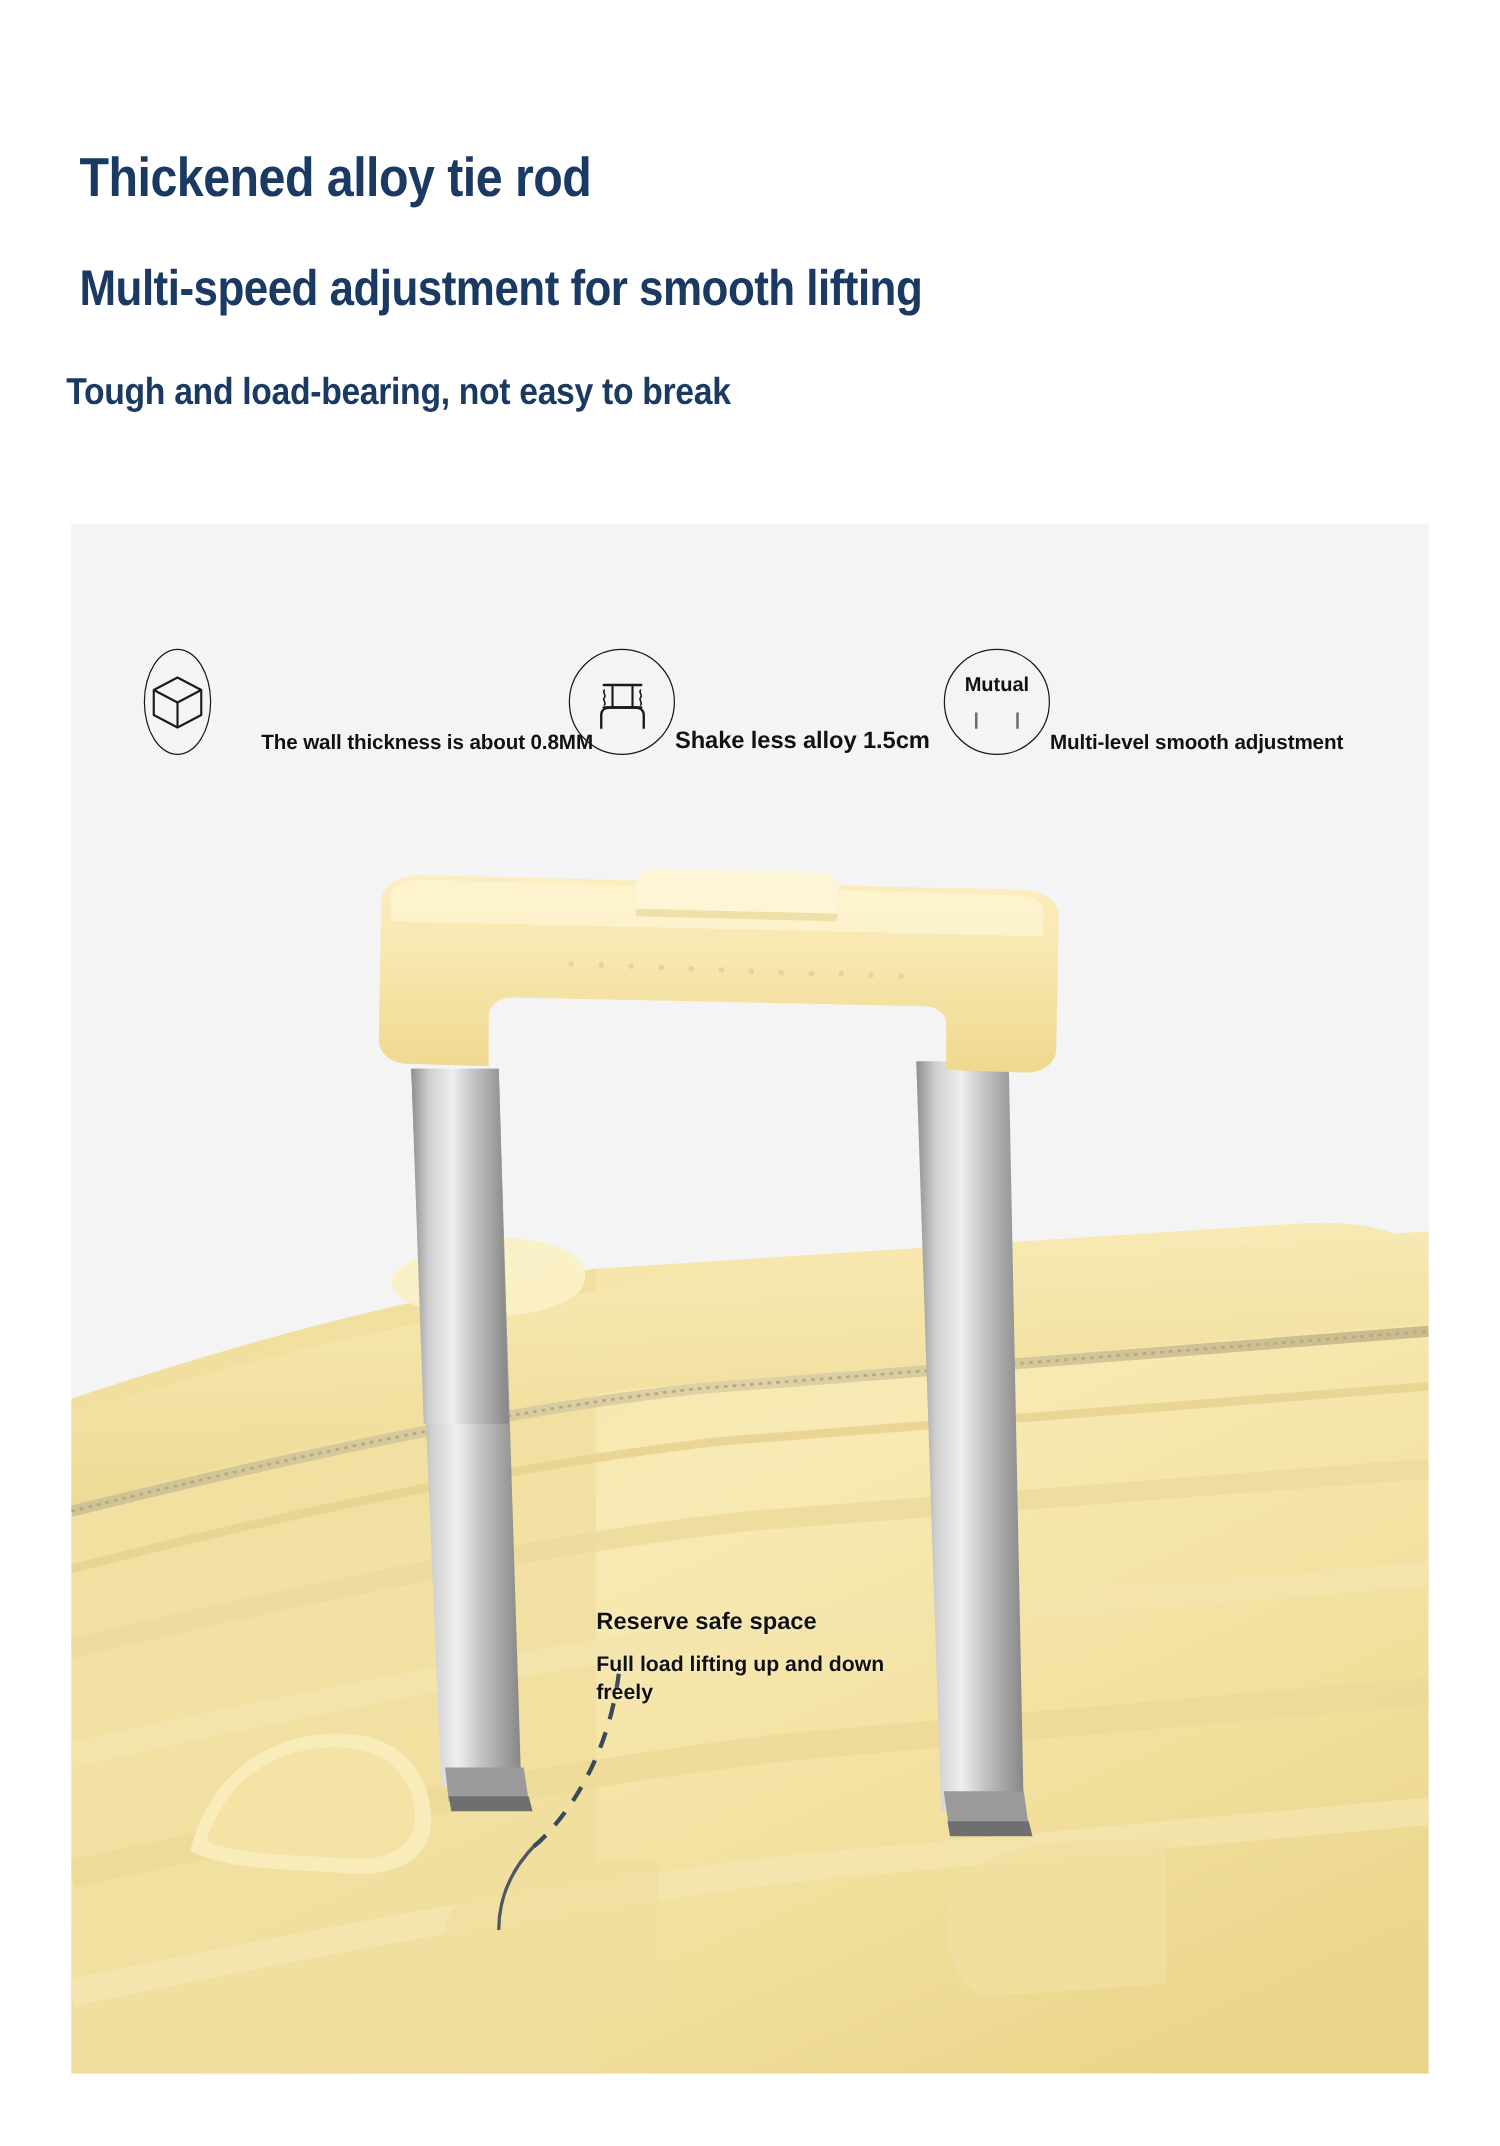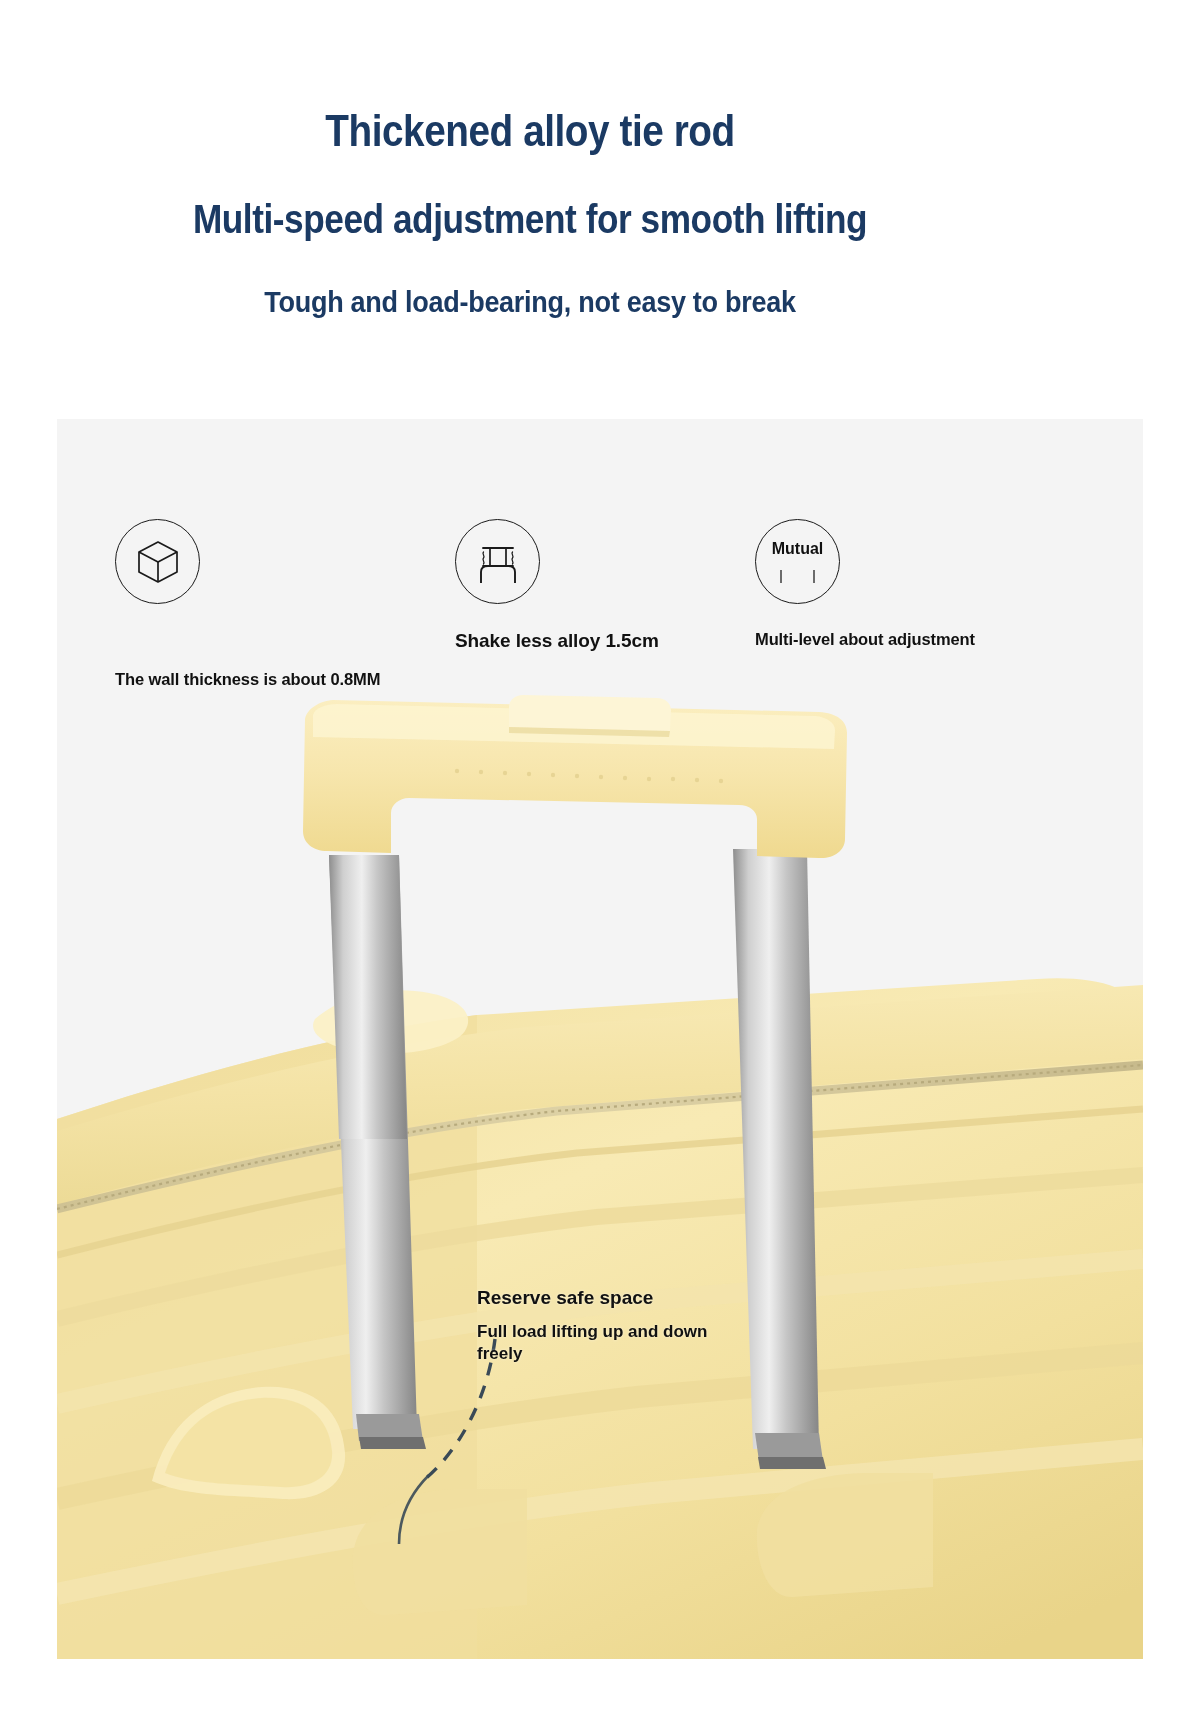--- a/index.html
+++ b/index.html
@@ -5,21 +5,21 @@
   * { box-sizing: border-box; margin: 0; padding: 0; }
   html, body {
     width: 1200px; height: 1717px;
     background: #ffffff;
     font-family: "Liberation Sans", sans-serif;
     overflow: hidden;
   }
   .page { position: relative; width: 1200px; height: 1717px; background: #fff; }
 
   
-  .headings { position: absolute; left: 0; top: 0; width: 1060px; text-align: center; }
+  .headings { position: absolute; left: 0; top: 12px; width: 1060px; }
   .h1 {
     font-size: 44px; font-weight: bold; color: #1b3a63;
     letter-spacing: -0.5px; margin-top: 108px; line-height: 1.05;
     transform: scaleX(0.88); transform-origin: center;
   }
   .h2 {
     font-size: 40px; font-weight: bold; color: #1b3a63;
     letter-spacing: -0.5px; margin-top: 44px; line-height: 1.05;
     transform: scaleX(0.88); transform-origin: center;
   }
@@ -35,21 +35,21 @@
     width: 1086px; height: 1240px;
     background: #f4f4f4;
     overflow: hidden;
   }
 
   
   .features {
     position: absolute; left: 0; top: 100px; width: 1086px;
     display: flex; justify-content: center; align-items: flex-start;
   }
-  .feature { display: flex; flex-direction: column; align-items: flex-start; }
+  .feature { display: flex; flex-direction: row; align-items: flex-end; }
   .feature.f1 { width: 340px; gap: 40px; }
   .feature.f2 { width: 300px; }
   .feature.f3 { width: 330px; }
   .circle {
     width: 85px; height: 85px; border-radius: 50%;
     border: 1.6px solid #1a1a1a;
     display: flex; align-items: center; justify-content: center;
     position: relative; background: transparent;
   }
   .cap {
@@ -223,21 +223,21 @@
         </div>
         <div class="cap">Shake less alloy 1.5cm</div>
       </div>
 
       <div class="feature f3">
         <div class="circle">
           <span class="mutual-text">Mutual</span>
           <span class="tick left"></span>
           <span class="tick right"></span>
         </div>
-        <div class="cap">Multi-level about adjustment</div>
+        <div class="cap">Multi-level smooth adjustment</div>
       </div>
 
     </div>
 
     <div class="annot">
       <div class="a1">Reserve safe space</div>
       <div class="a2">Full load lifting up and down freely</div>
     </div>
 
   </div>

